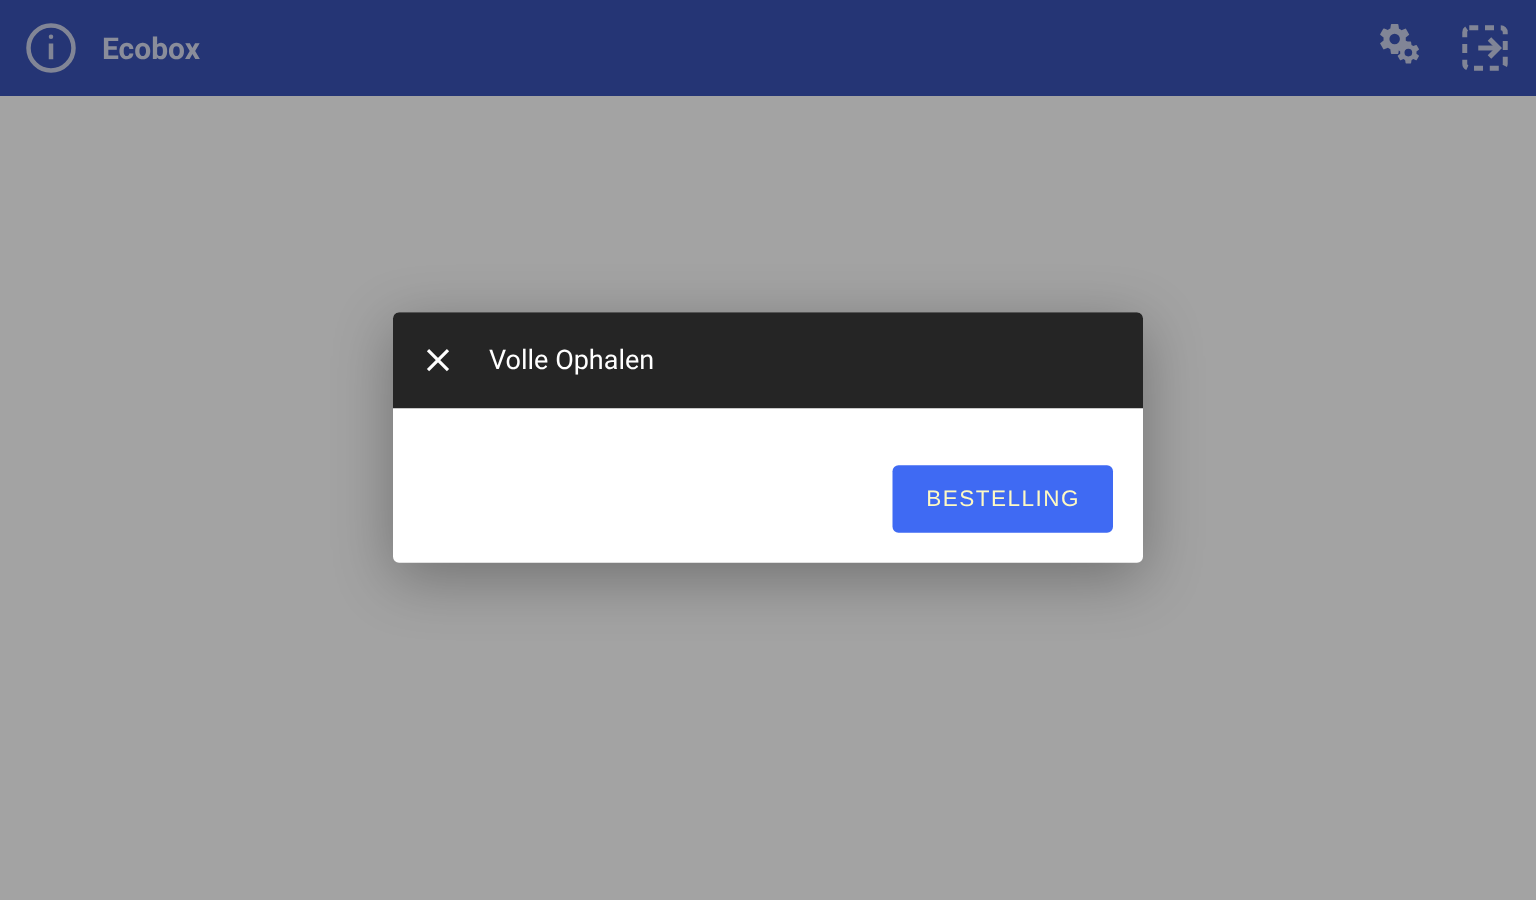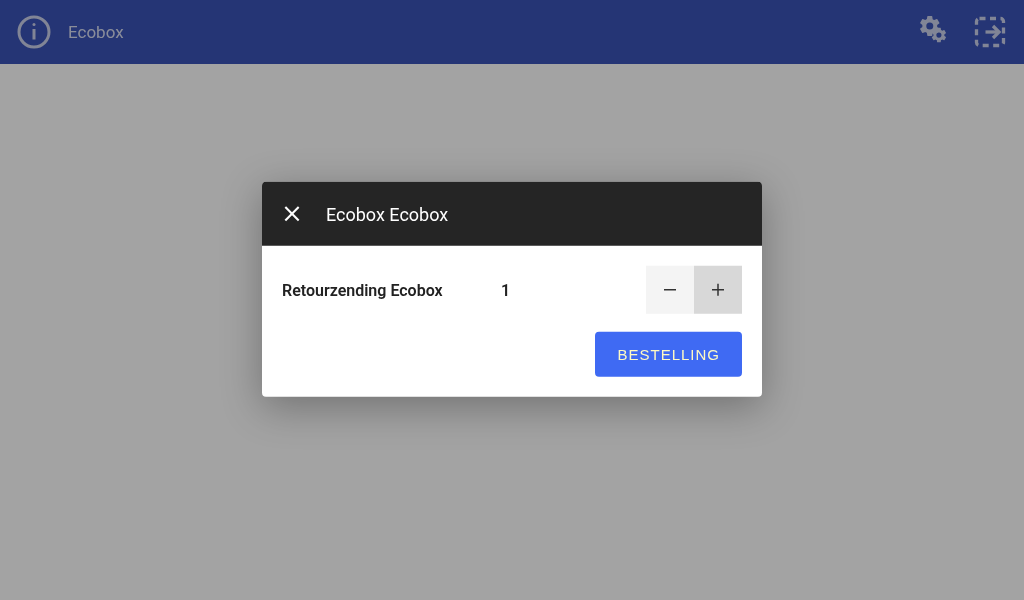--- a/index.html
+++ b/index.html
@@ -18,22 +18,22 @@
       align-items: center;
       padding: 0 16px;
       color: #e0e4f2;
     }
     .header-left {
       display: flex;
       align-items: center;
       gap: 16px;
     }
     .header-title {
-      font-size: 17px;
-      font-weight: 400;
+      font-size: 20px;
+      font-weight: 700;
       color: #d4d9ed;
     }
     .header-right {
       margin-left: auto;
       display: flex;
       align-items: center;
       gap: 20px;
     }
     .icon-btn {
       cursor: pointer;
@@ -198,37 +198,20 @@
 <div class="overlay"></div>
 
 <div class="dialog">
   <div class="dialog-header">
     <span class="icon-btn">
       <svg width="20" height="20" viewBox="0 0 24 24" fill="none" stroke="#fff" stroke-width="2.5">
         <line x1="4" y1="4" x2="20" y2="20"></line>
         <line x1="20" y1="4" x2="4" y2="20"></line>
       </svg>
     </span>
-    <span class="dialog-title">Ecobox Ecobox</span>
+    <span class="dialog-title">Volle Ophalen</span>
   </div>
   <div class="dialog-body">
-    <div class="row">
-      <span class="row-label">Retourzending Ecobox</span>
-      <span class="row-value">1</span>
-      <div class="stepper">
-        <button class="btn-minus">
-          <svg width="18" height="18" viewBox="0 0 24 24">
-              <line x1="4" y1="12" x2="20" y2="12" stroke="#333" stroke-width="2"></line>
-            </svg>
-        </button>
-        <button class="btn-plus">
-          <svg width="18" height="18" viewBox="0 0 24 24">
-              <line x1="4" y1="12" x2="20" y2="12" stroke="#333" stroke-width="2"></line>
-              <line x1="12" y1="4" x2="12" y2="20" stroke="#333" stroke-width="2"></line>
-            </svg>
-        </button>
-      </div>
-    </div>
     <div class="dialog-footer">
       <button class="btn-primary">Bestelling</button>
     </div>
   </div>
 </div>
 
 </body></html>

